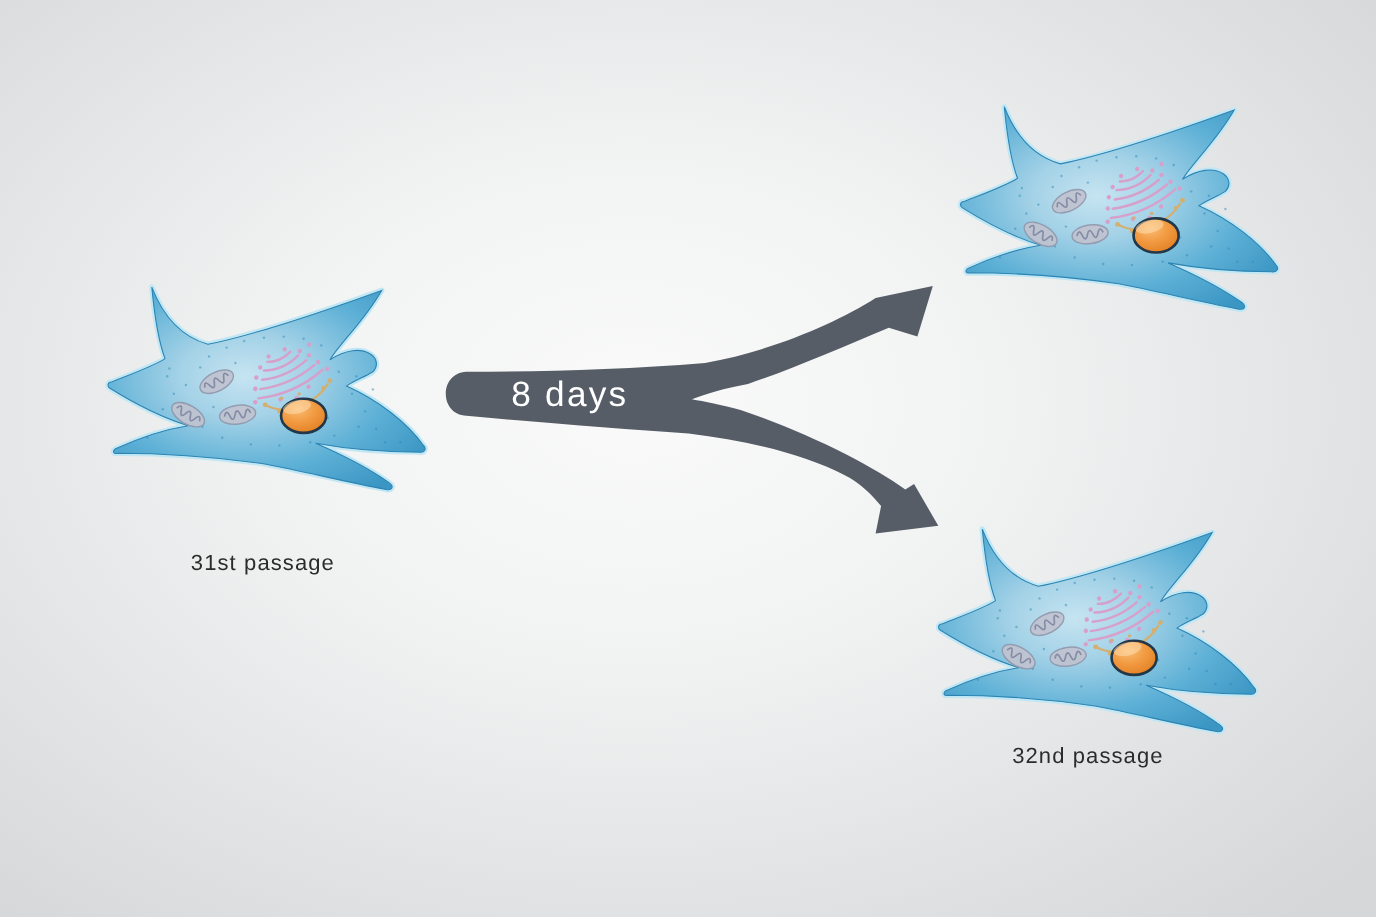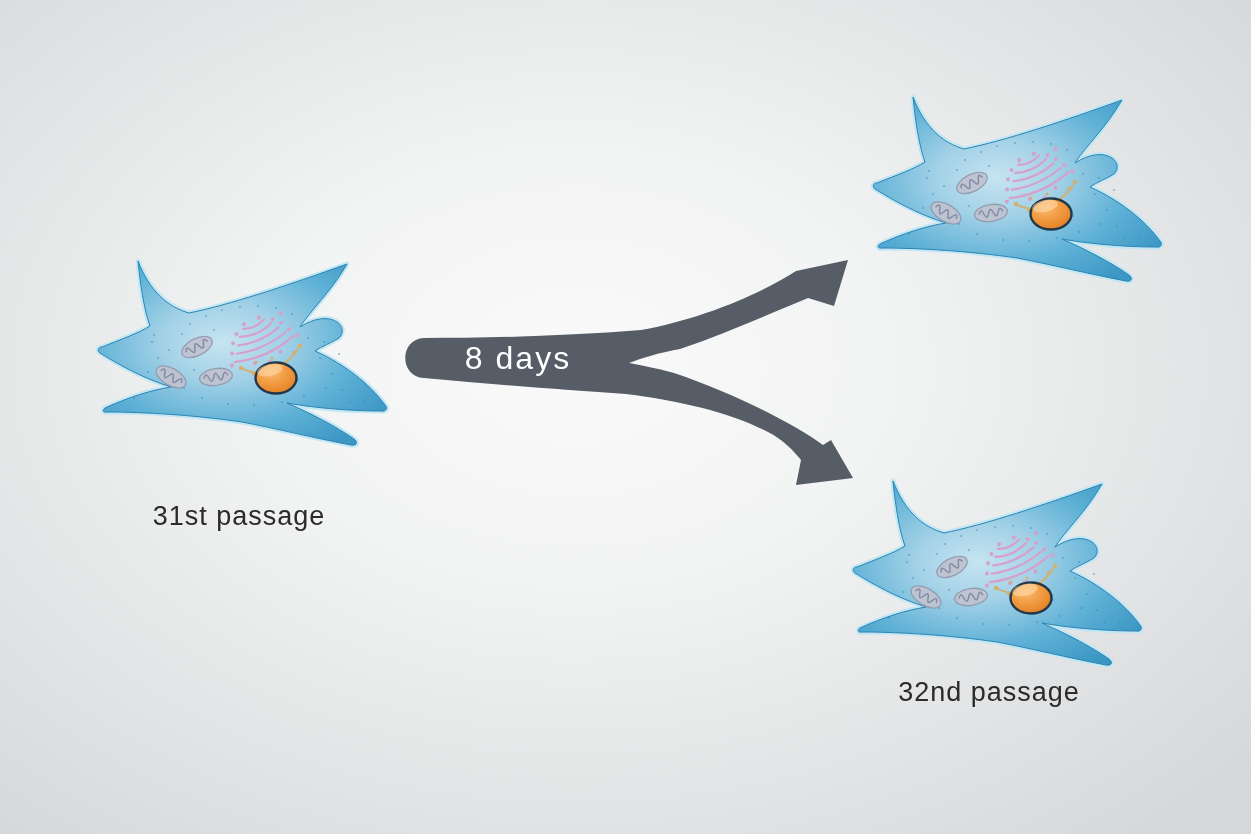--- a/index.html
+++ b/index.html
@@ -19,21 +19,21 @@
   }
   .cell-svg { position: absolute; width: 300px; height: 225px; }
   .cell-left        { left: 94px;  top: 250px; }
   .cell-top-right   { left: 869px; top: 86px;  }
   .cell-bottom-right{ left: 849px; top: 470px; }
   .arrow-svg { position: absolute; left: 390px; top: 240px; width: 480px; height: 260px; }
   .passage-label {
     position: absolute;
     width: 300px;
     text-align: center;
-    font-size: 27px;
+    font-size: 20px;
     letter-spacing: 1px;
     color: #2b2b2b;
     font-weight: 400;
   }
   .label-left  { left: 89px;  top: 501px; }
   .label-right { left: 839px; top: 677px; }
   .arrow-text {
     font-family: "Liberation Sans", sans-serif;
     font-size: 32px;
     letter-spacing: 2px;

